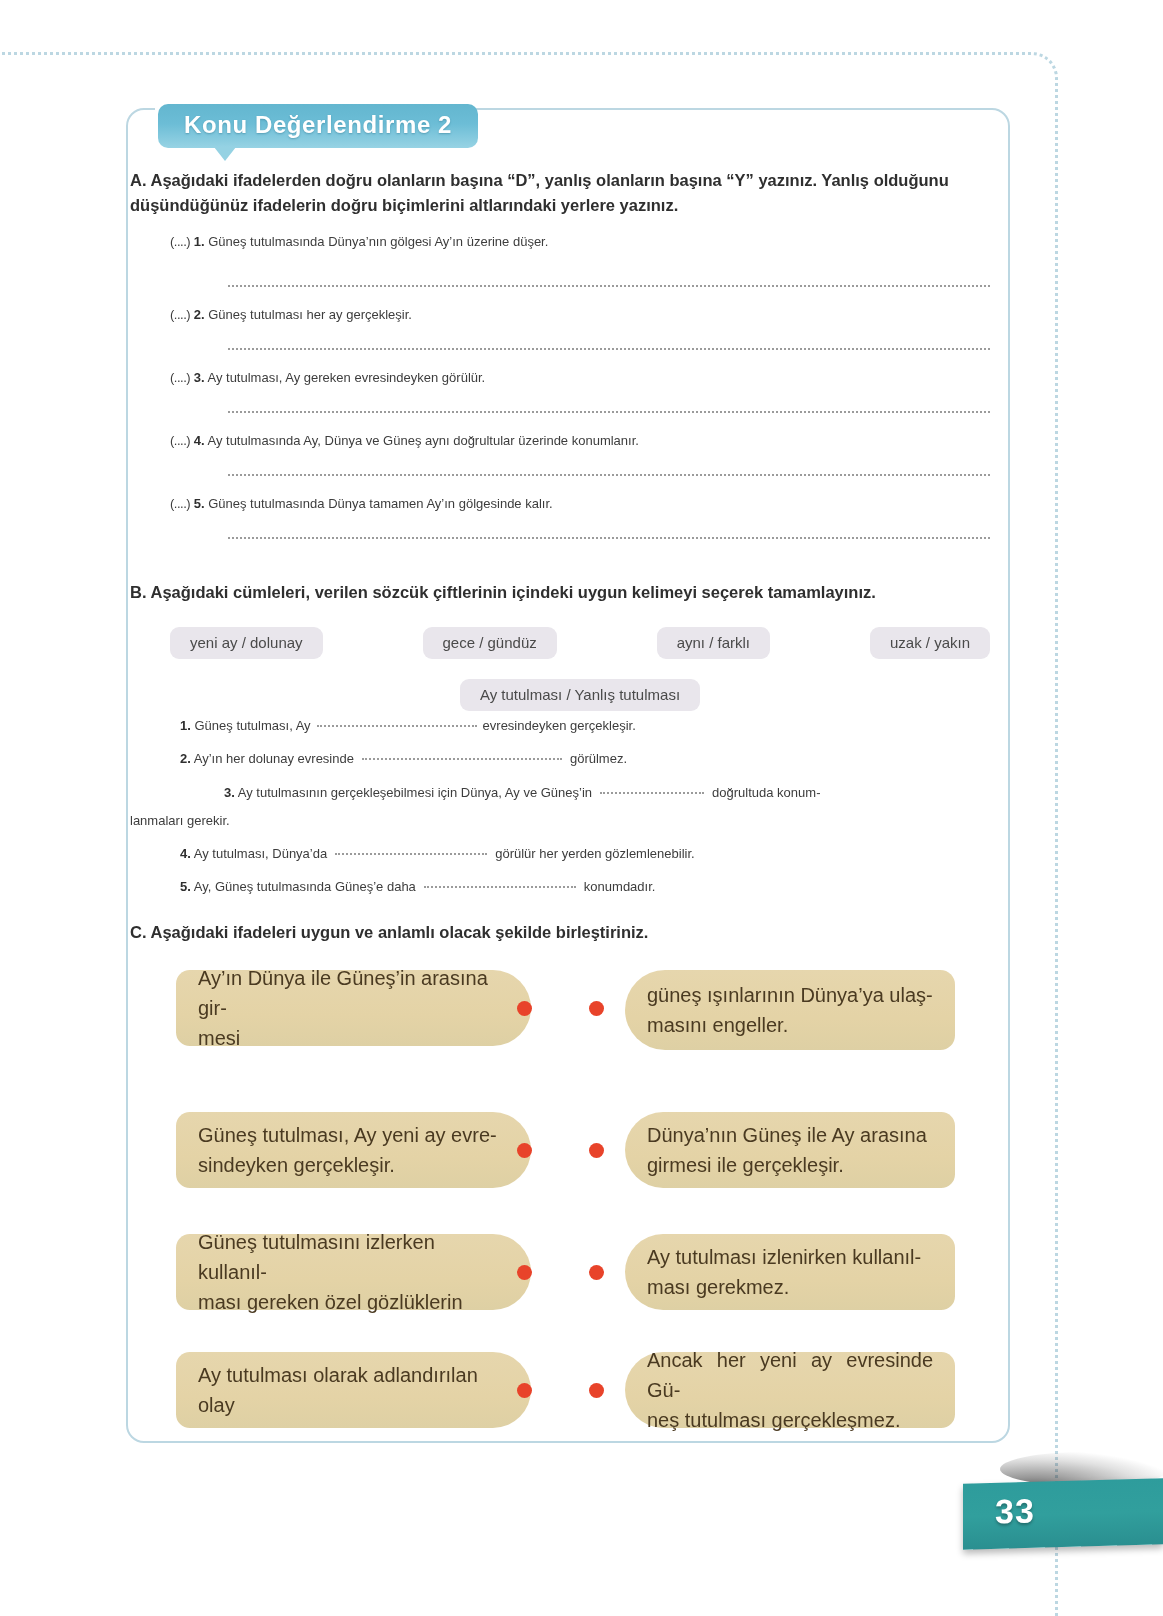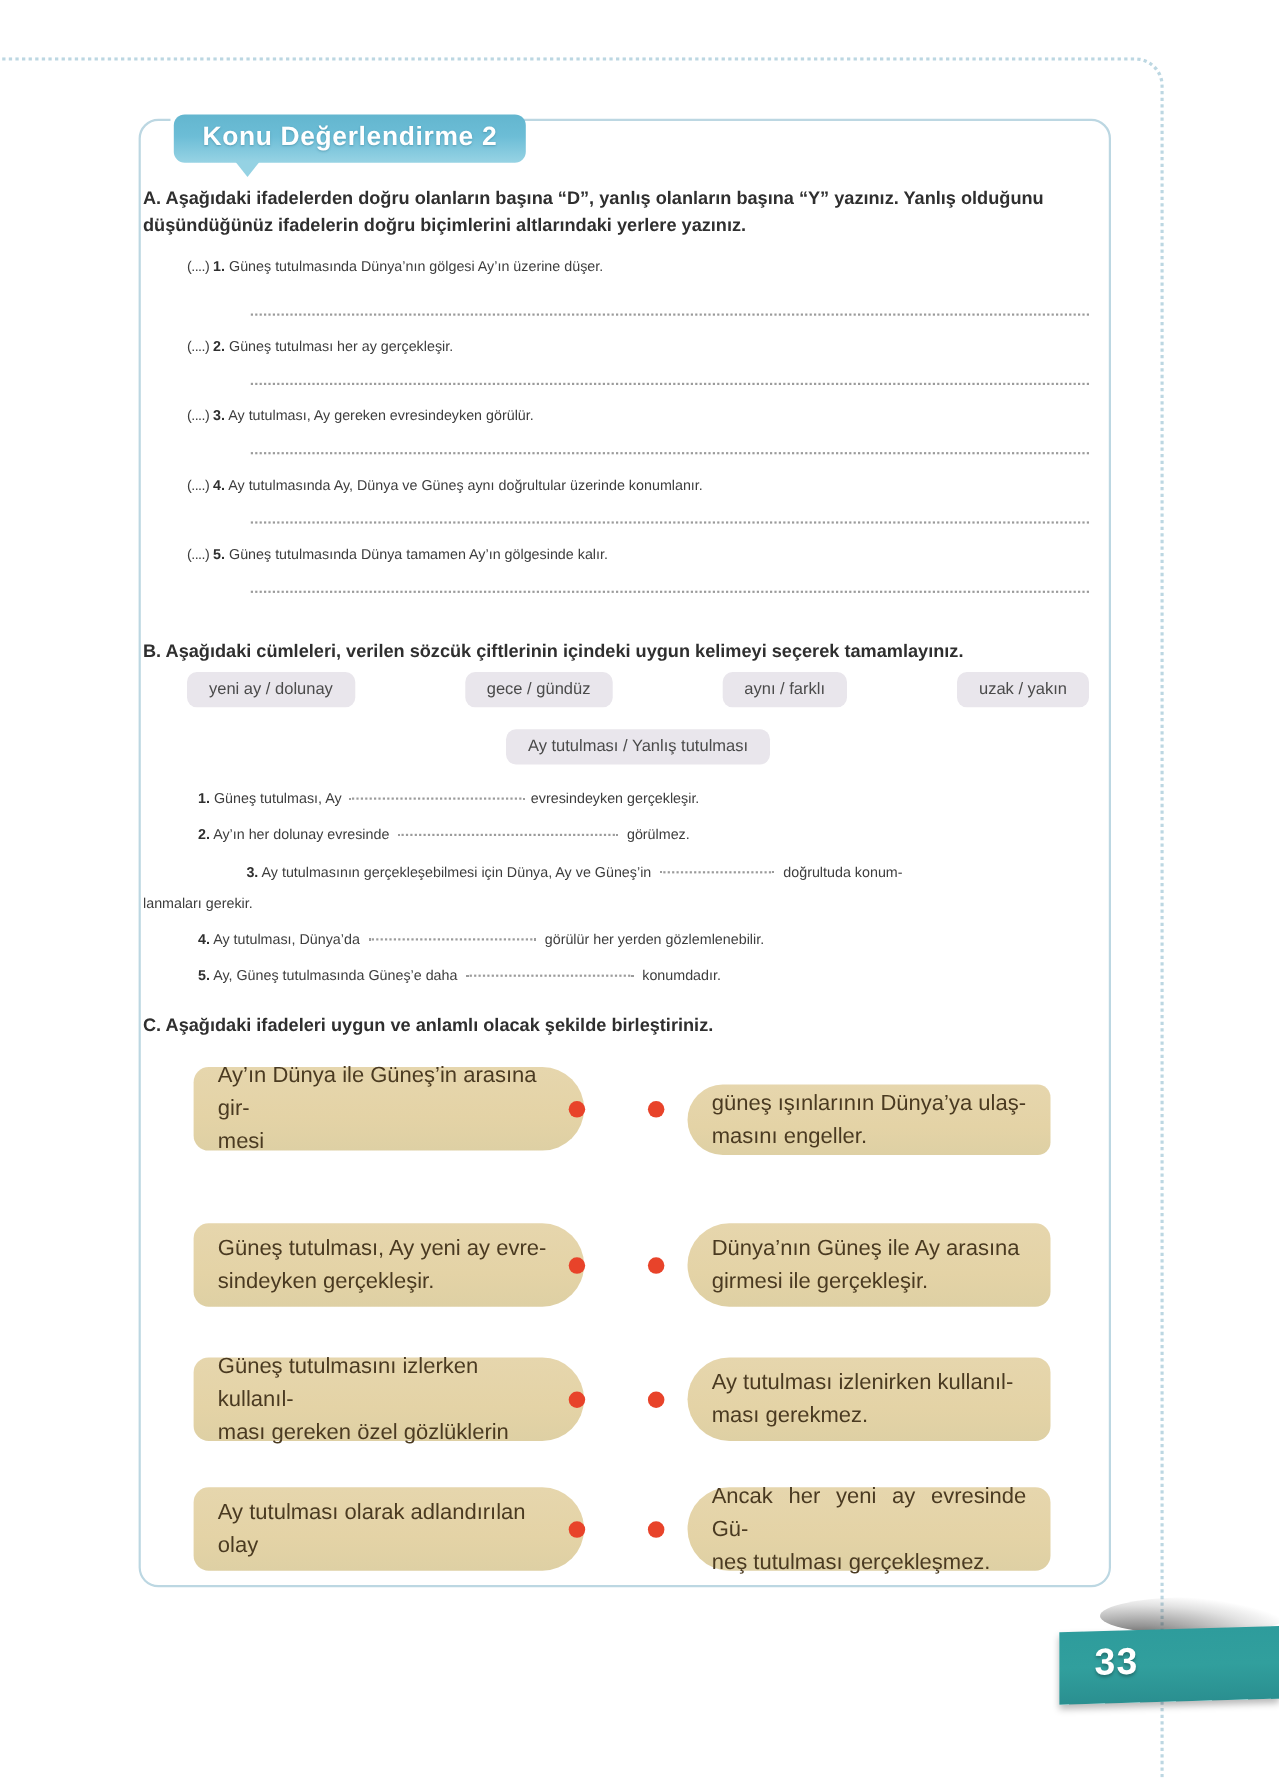--- a/index.html
+++ b/index.html
@@ -102,20 +102,21 @@
 
   
   .pill {
     display: inline-block;
     background: #e9e6ec;
     border-radius: 9px;
     padding: 7px 20px 8px 20px;
     font-size: 15px;
     color: #4a4a4a;
     white-space: nowrap;
+    margin-top: 16px;
   }
 
   
   .match-box {
     position: absolute;
     background: linear-gradient(180deg, #e6d6ad 0%, #e4d3a6 60%, #ded0a4 100%);
     color: #4a3a21;
     font-size: 20px;
     line-height: 1.5;
     box-sizing: border-box;
@@ -258,21 +259,21 @@
 <div style="position:absolute; left:180px; top:878px; width:810px;" class="q-line">
   <b>5.</b>
   <span>Ay, Güneş tutulmasında Güneş’e daha</span><span class="dot-rule" style="display:inline-block; width:152px; vertical-align:3px; margin:0 8px;"></span><span>konumdadır.</span>
 </div>
 
 <div style="position:absolute; left:130px; top:920px; width:870px;" class="section-head">C. Aşağıdaki ifadeleri uygun ve anlamlı olacak şekilde birleştiriniz.</div>
 
 <div class="match-box left" style="left:176px; top:970px; width:355px; height:76px;">Ay’ın Dünya ile Güneş’in arasına gir-<br>mesi</div>
 <div class="dot" style="left:517px; top:1001px;"></div>
 <div class="dot" style="left:589px; top:1001px;"></div>
-<div class="match-box right" style="left:625px; top:970px; width:330px; height:64px;margin-top:16px;">güneş ışınlarının Dünya’ya ulaş-<br>masını engeller.</div>
+<div class="match-box right" style="left:625px; top:970px; width:330px; height:80px;">güneş ışınlarının Dünya’ya ulaş-<br>masını engeller.</div>
 
 <div class="match-box left" style="left:176px; top:1112px; width:355px; height:76px;">Güneş tutulması, Ay yeni ay evre-<br>sindeyken gerçekleşir.</div>
 <div class="dot" style="left:517px; top:1143px;"></div>
 <div class="dot" style="left:589px; top:1143px;"></div>
 <div class="match-box right" style="left:625px; top:1112px; width:330px; height:76px;">Dünya’nın Güneş ile Ay arasına<br>girmesi ile gerçekleşir.</div>
 
 <div class="match-box left" style="left:176px; top:1234px; width:355px; height:76px;">Güneş tutulmasını izlerken kullanıl-<br>ması gereken özel gözlüklerin</div>
 <div class="dot" style="left:517px; top:1265px;"></div>
 <div class="dot" style="left:589px; top:1265px;"></div>
 <div class="match-box right" style="left:625px; top:1234px; width:330px; height:76px;">Ay tutulması izlenirken kullanıl-<br>ması gerekmez.</div>

